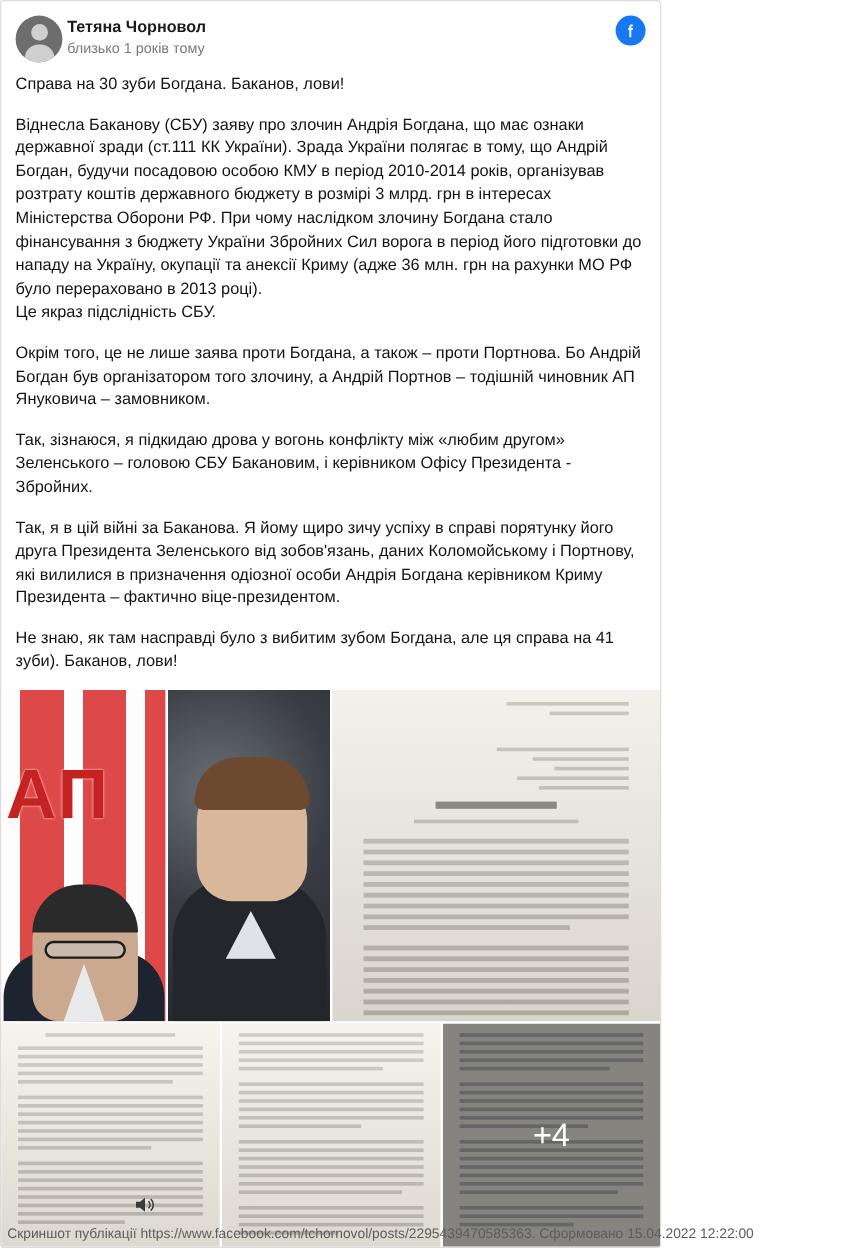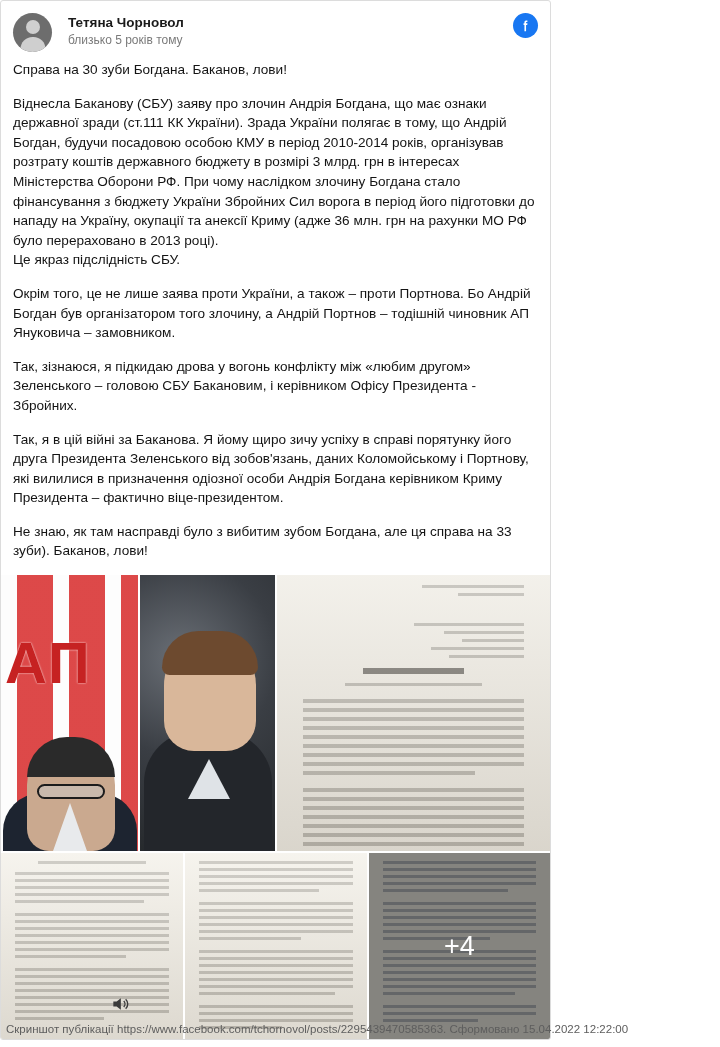--- a/index.html
+++ b/index.html
@@ -59,21 +59,21 @@
     position: absolute;
     left: 50%;
     top: 24px;
     width: 25px;
     height: 20px;
     background: #cfcfcf;
     border-radius: 12px 12px 0 0;
     transform: translateX(-50%);
   }
   .author-block {
-    margin-left: 16px;
+    margin-left: 4px;
     display: flex;
     flex-direction: column;
     justify-content: center;
     padding-top: 1px;
   }
   .author-name {
     font-size: 13.5px;
     font-weight: bold;
     color: #1a1a1a;
     line-height: 17px;
@@ -268,37 +268,37 @@
 </style>
 </head>
 <body>
 
 <div class="post-card">
 
   <div class="post-header">
     <div class="avatar"></div>
     <div class="author-block">
       <div class="author-name">Тетяна Чорновол</div>
-      <div class="post-time">близько 5 років тому</div>
+      <div class="post-time">близько 1 років тому</div>
     </div>
     <div class="fb-badge">
       <svg width="15" height="15" viewBox="0 0 24 24" aria-hidden="true">
         <path fill="#ffffff" d="M15.1 8.5h-2.2V7.1c0-.6.4-.8.7-.8h1.4V3.9h-2c-2.2 0-2.7 1.6-2.7 2.7v1.9H8.9v2.6h1.4V21h2.6v-9.9h1.9l.3-2.6z"></path>
       </svg>
     </div>
   </div>
 
   <div class="post-body">
     <p>Справа на 30 зуби Богдана. Баканов, лови!</p>
     <p style="white-space:pre-line">Віднесла Баканову (СБУ) заяву про злочин Андрія Богдана, що має ознаки державної зради (ст.111 КК України). Зрада України полягає в тому, що Андрій Богдан, будучи посадовою особою КМУ в період 2010-2014 років, організував розтрату коштів державного бюджету в розмірі 3 млрд. грн в інтересах Міністерства Оборони РФ. При чому наслідком злочину Богдана стало фінансування з бюджету України Збройних Сил ворога в період його підготовки до нападу на Україну, окупації та анексії Криму (адже 36 млн. грн на рахунки МО РФ було перераховано в 2013 році).
 Це якраз підслідність СБУ.</p>
-    <p>Окрім того, це не лише заява проти України, а також – проти Портнова. Бо Андрій Богдан був організатором того злочину, а Андрій Портнов – тодішній чиновник АП Януковича – замовником.</p>
+    <p>Окрім того, це не лише заява проти Богдана, а також – проти Портнова. Бо Андрій Богдан був організатором того злочину, а Андрій Портнов – тодішній чиновник АП Януковича – замовником.</p>
     <p>Так, зізнаюся, я підкидаю дрова у вогонь конфлікту між «любим другом» Зеленського – головою СБУ Бакановим, і керівником Офісу Президента - Збройних.</p>
     <p>Так, я в цій війні за Баканова. Я йому щиро зичу успіху в справі порятунку його друга Президента Зеленського від зобов'язань, даних Коломойському і Портнову, які вилилися в призначення одіозної особи Андрія Богдана керівником Криму Президента – фактично віце-президентом.</p>
-    <p>Не знаю, як там насправді було з вибитим зубом Богдана, але ця справа на 33 зуби). Баканов, лови!</p>
+    <p>Не знаю, як там насправді було з вибитим зубом Богдана, але ця справа на 41 зуби). Баканов, лови!</p>
   </div>
 
   <div class="media-grid">
 
     <div class="media-row-top">
 
       <div class="cell p1">
         <div class="photo-bakanov">
           <div class="red-band"></div>
           <div class="letters">АП</div>

